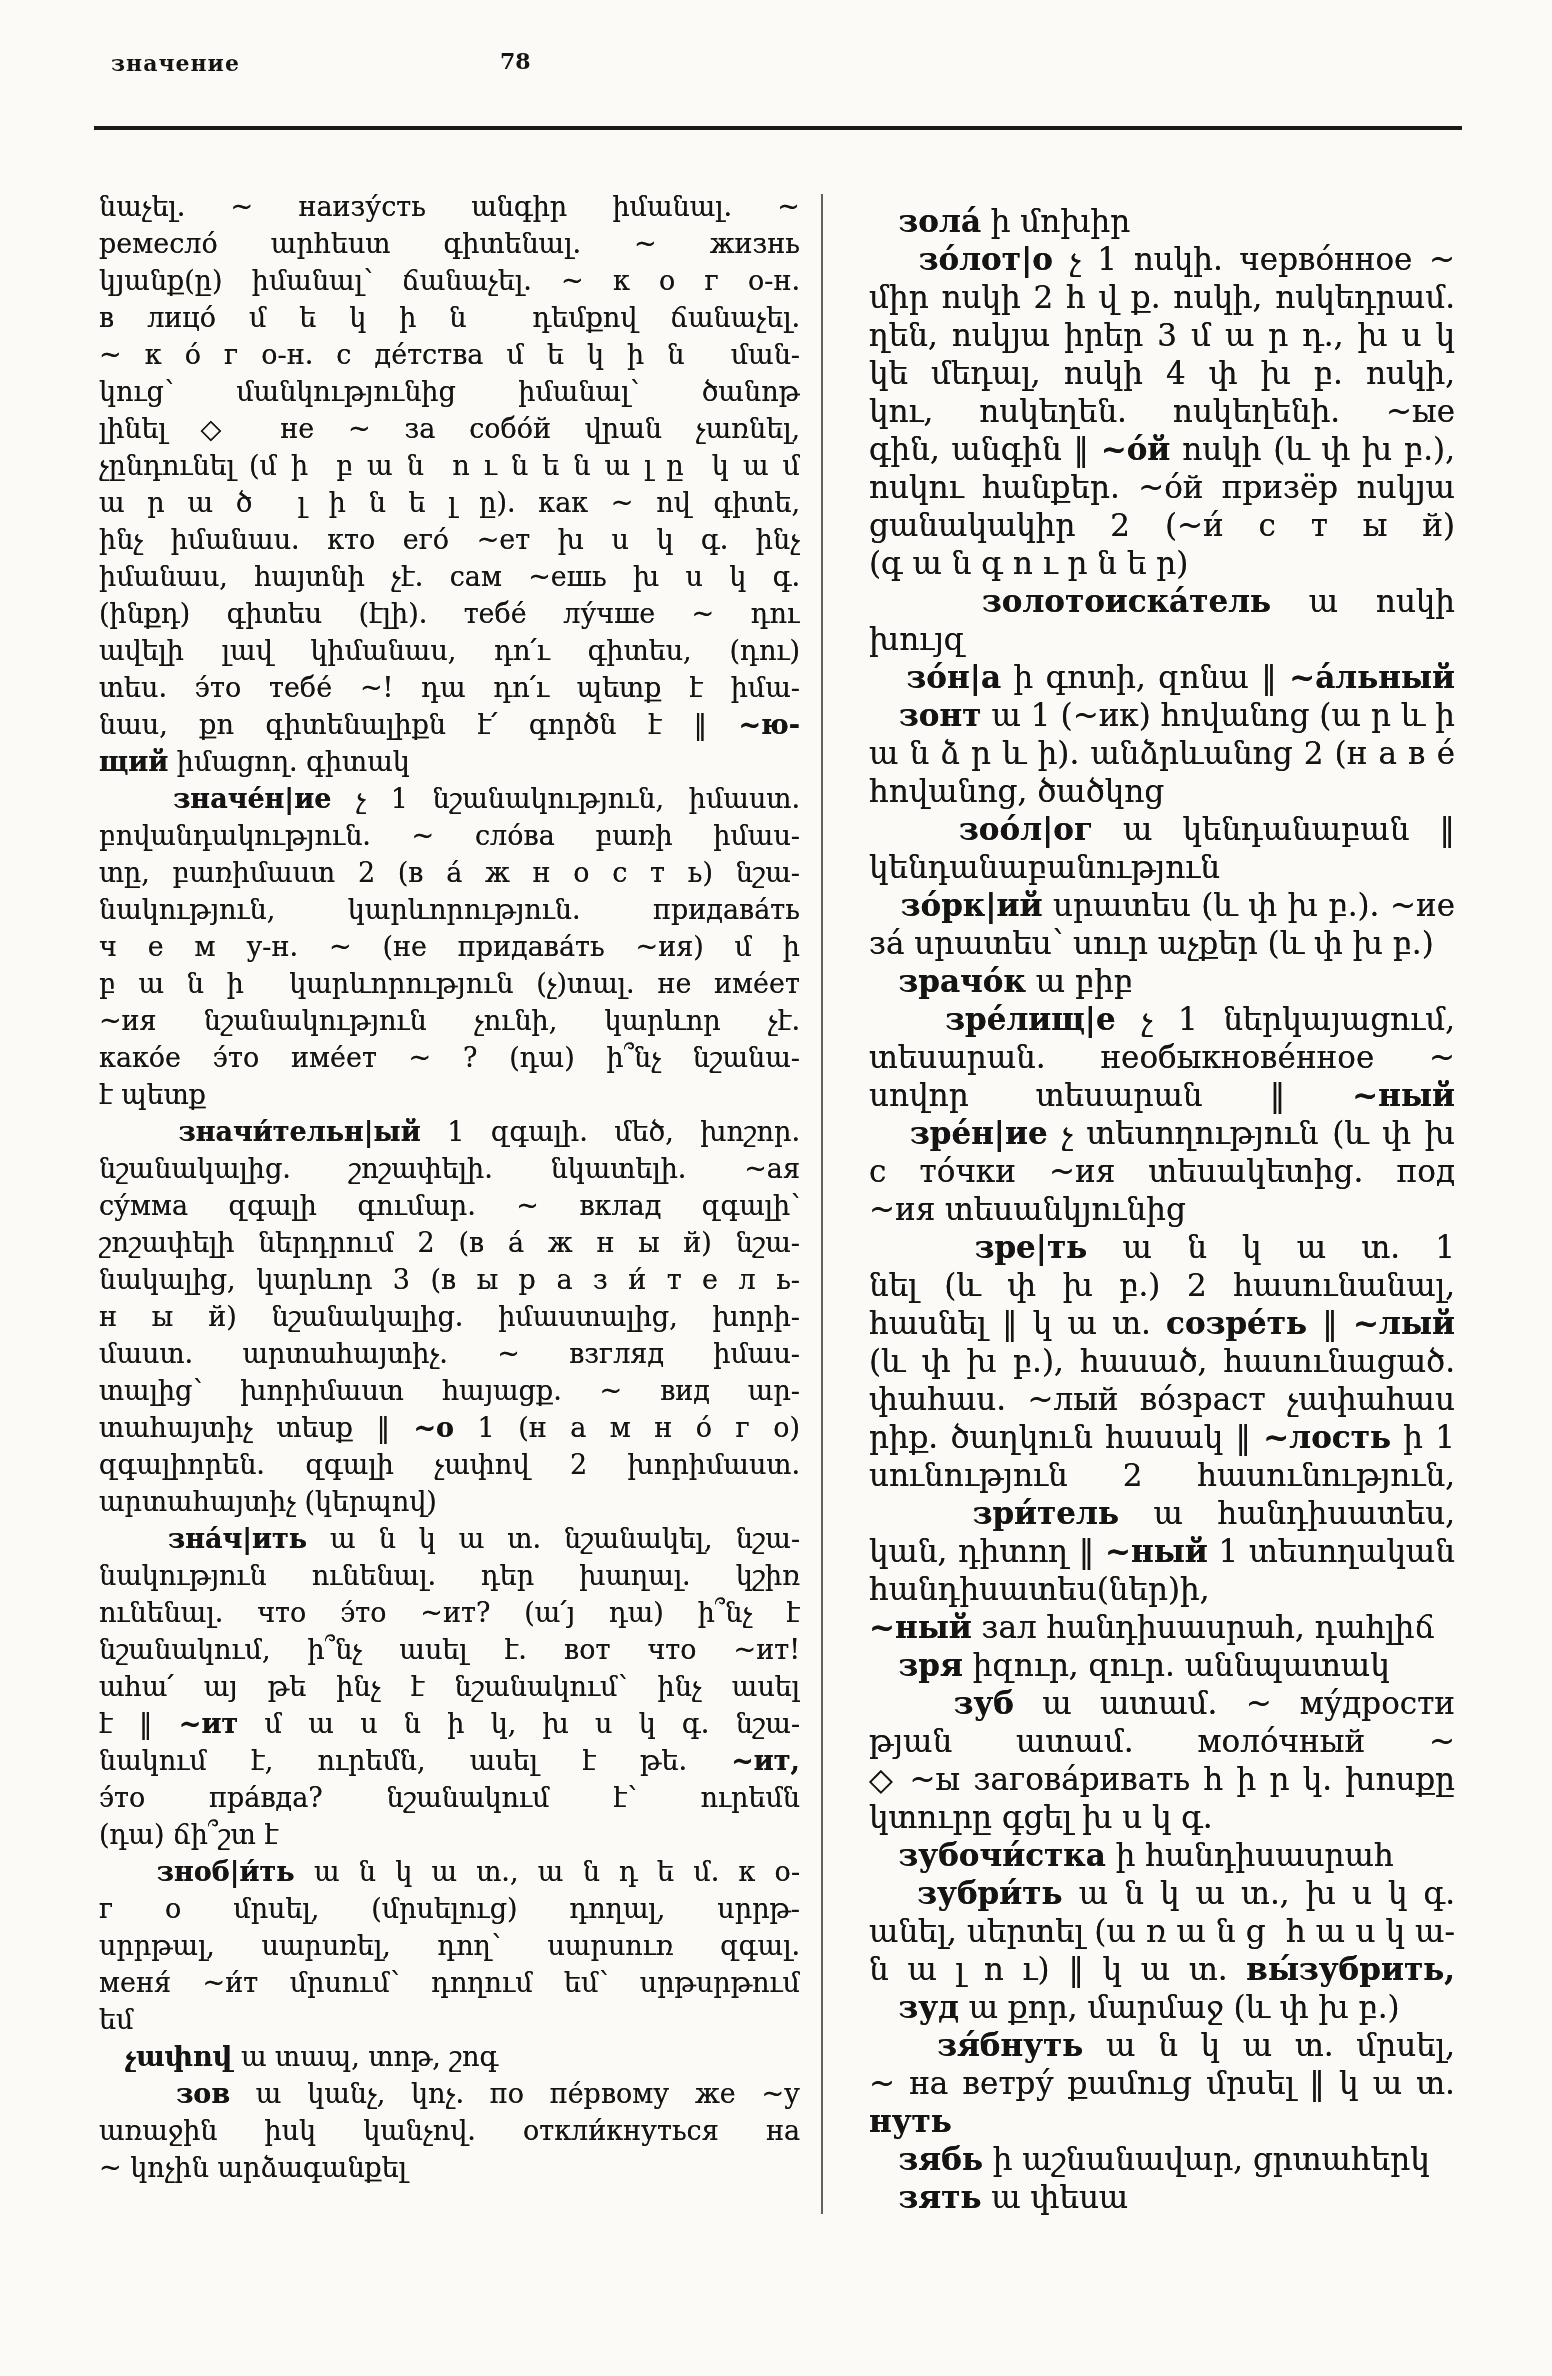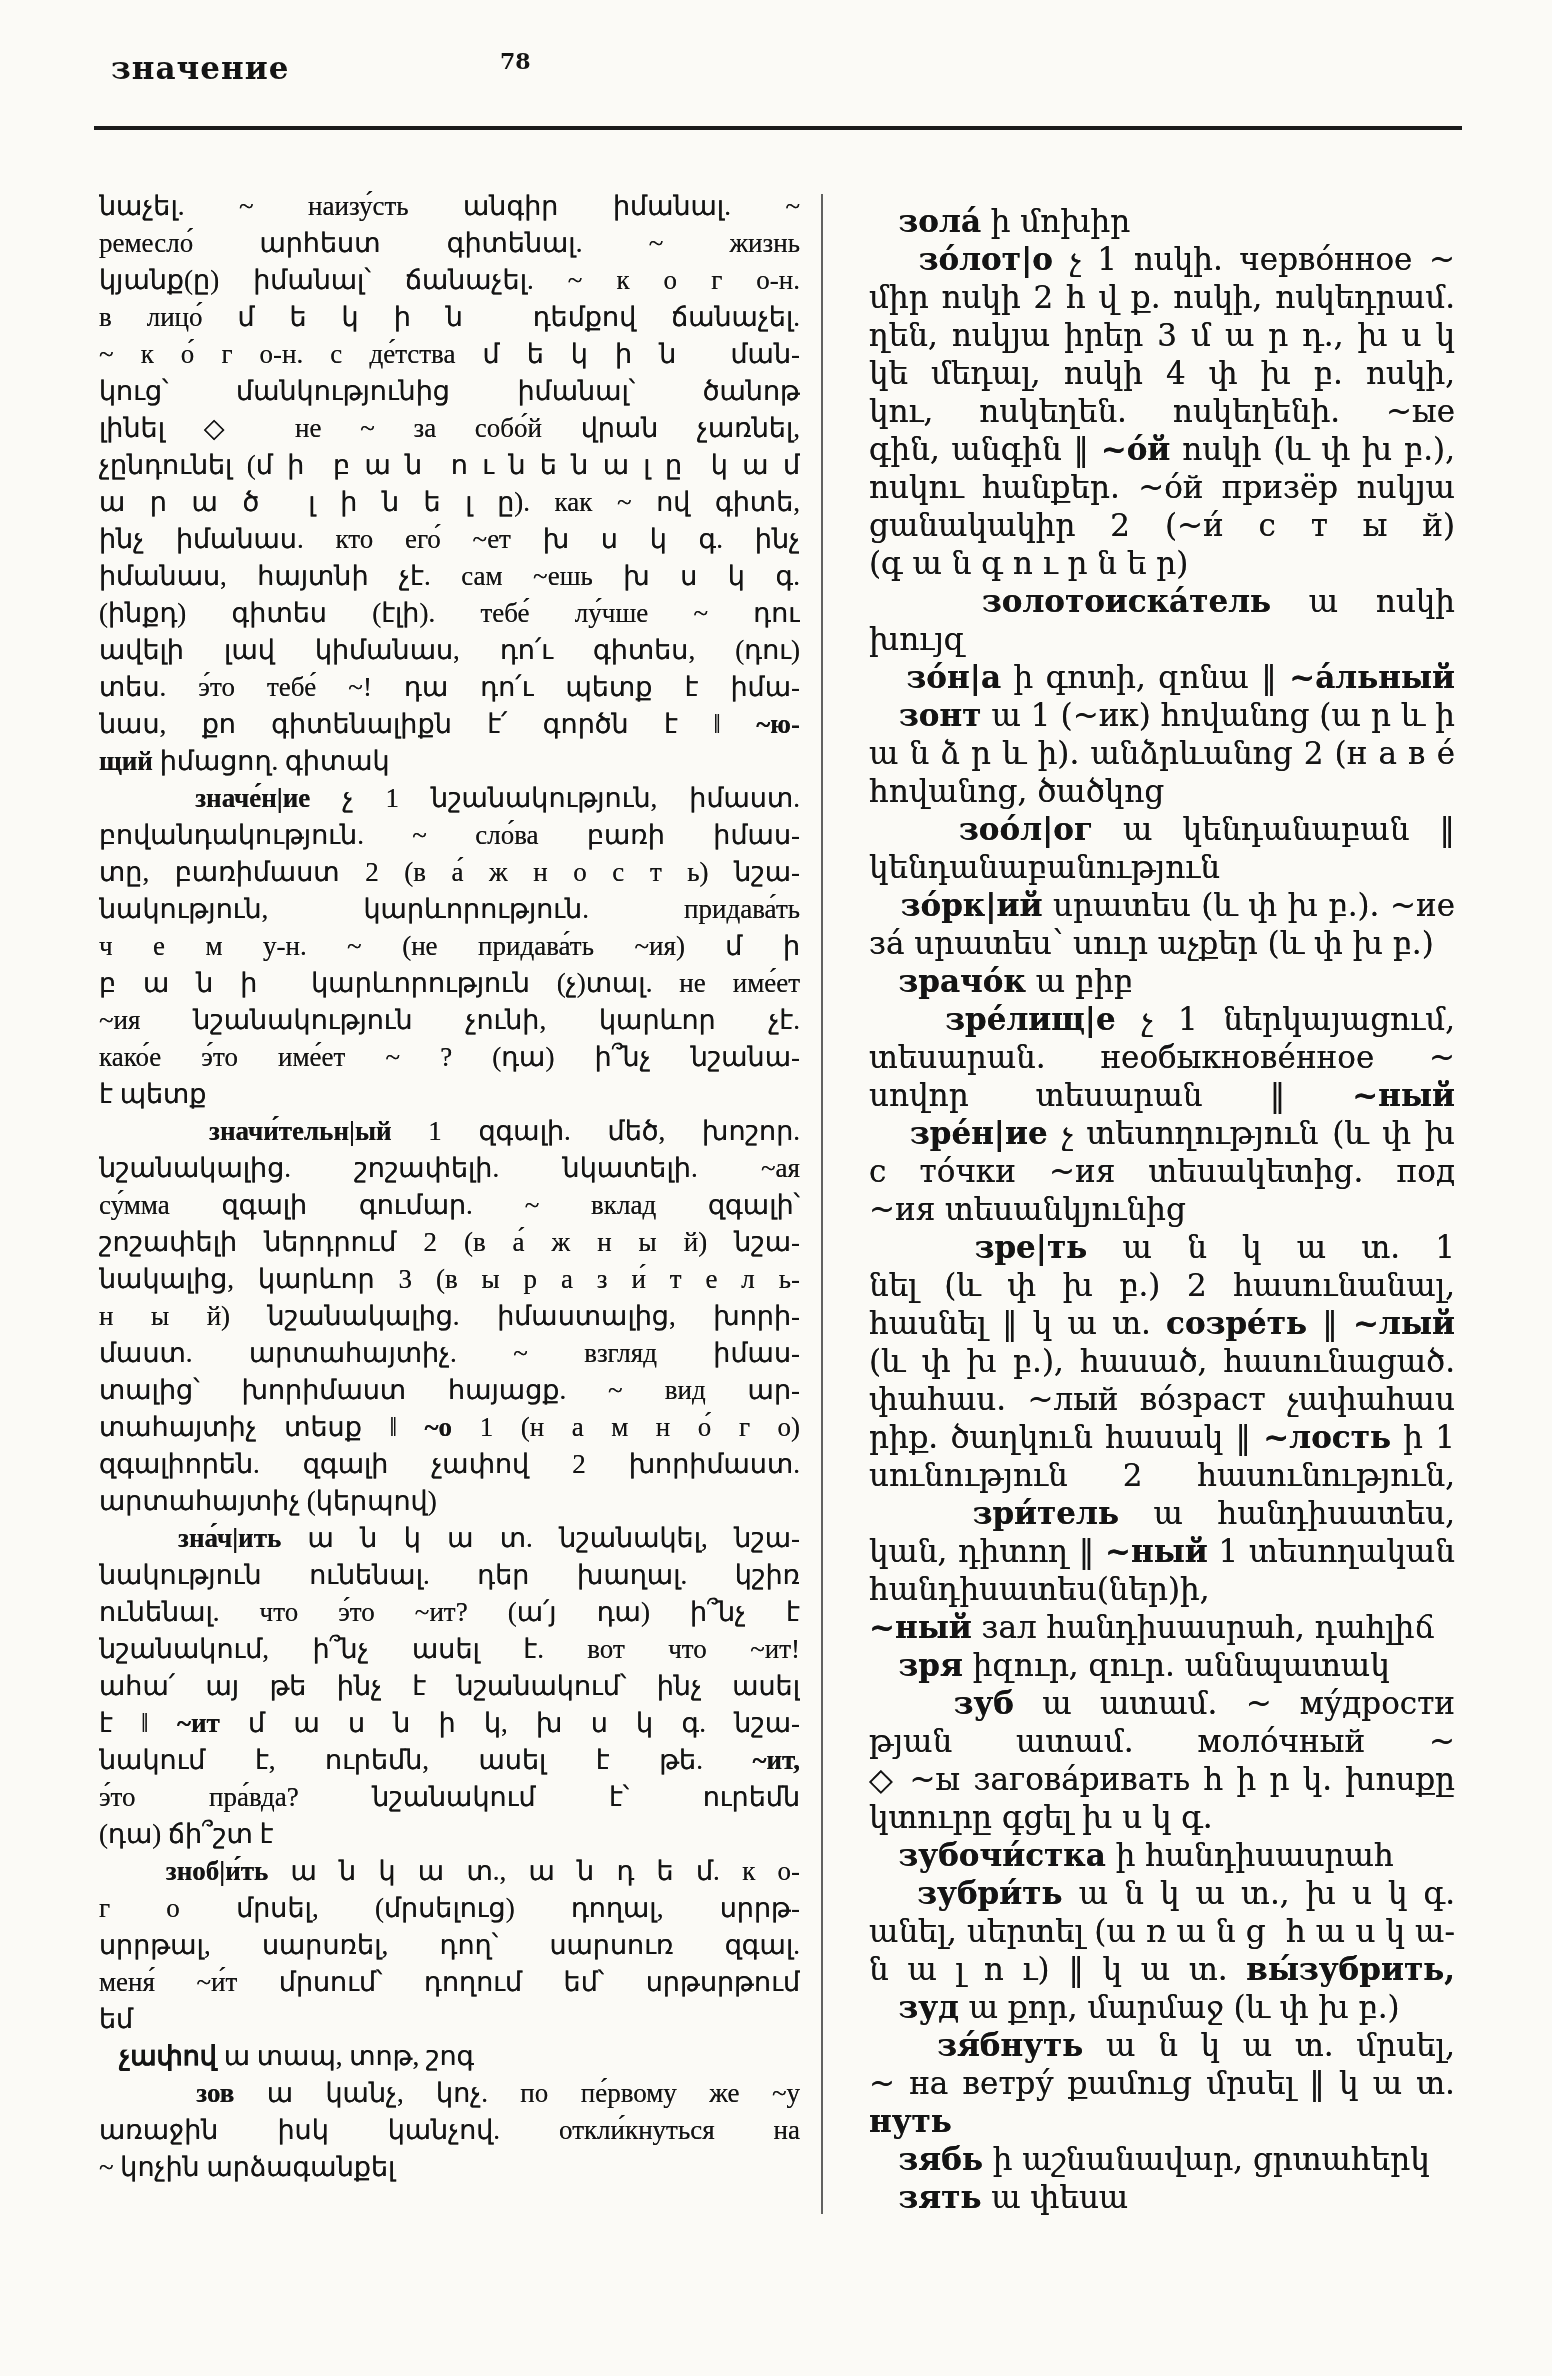--- a/index.html
+++ b/index.html
@@ -9,21 +9,21 @@
     height: 2376px;
     margin: 0 auto;
     background: #fbfaf6;
     color: #141414;
     font-family: "DejaVu Serif", "DejaVu Sans", serif;
     overflow: hidden;
   }
   .header-word {
     position: absolute;
     left: 111px; top: 50px;
-    font-size: 31px;
+    font-size: 22px;
     font-weight: 700;
     letter-spacing: 1px;
   }
   .page-number {
     position: absolute;
     left: 500px; top: 48px;
     font-size: 22px;
     font-weight: 700;
   }
   .header-rule {
@@ -33,21 +33,21 @@
     background: #1b1b1b;
   }
   .column-divider {
     position: absolute;
     left: 821px; top: 194px;
     width: 2px; height: 2020px;
     background: #2e2e2e;
     opacity: .75;
   }
   .col { position: absolute; }
-  .col.left  { left: 99px; top: 188px; width: 701px; font-size: 27px; font-family: Liberation Serif, serif; }
+  .col.left  { left: 99px; top: 188px; width: 701px; font-size: 27px; }
   .col.right { left: 869px; top: 202px; width: 586px; font-size: 31px; }
   .line {
     white-space: pre-wrap;
     text-align: justify;
     text-align-last: justify;
     overflow: hidden;
     text-shadow: 0 0 0.5px rgba(10,10,10,.75);
   }
   .col.left  .line { height: 37px; line-height: 37px; }
   .col.right .line { height: 38px; line-height: 38px; }

